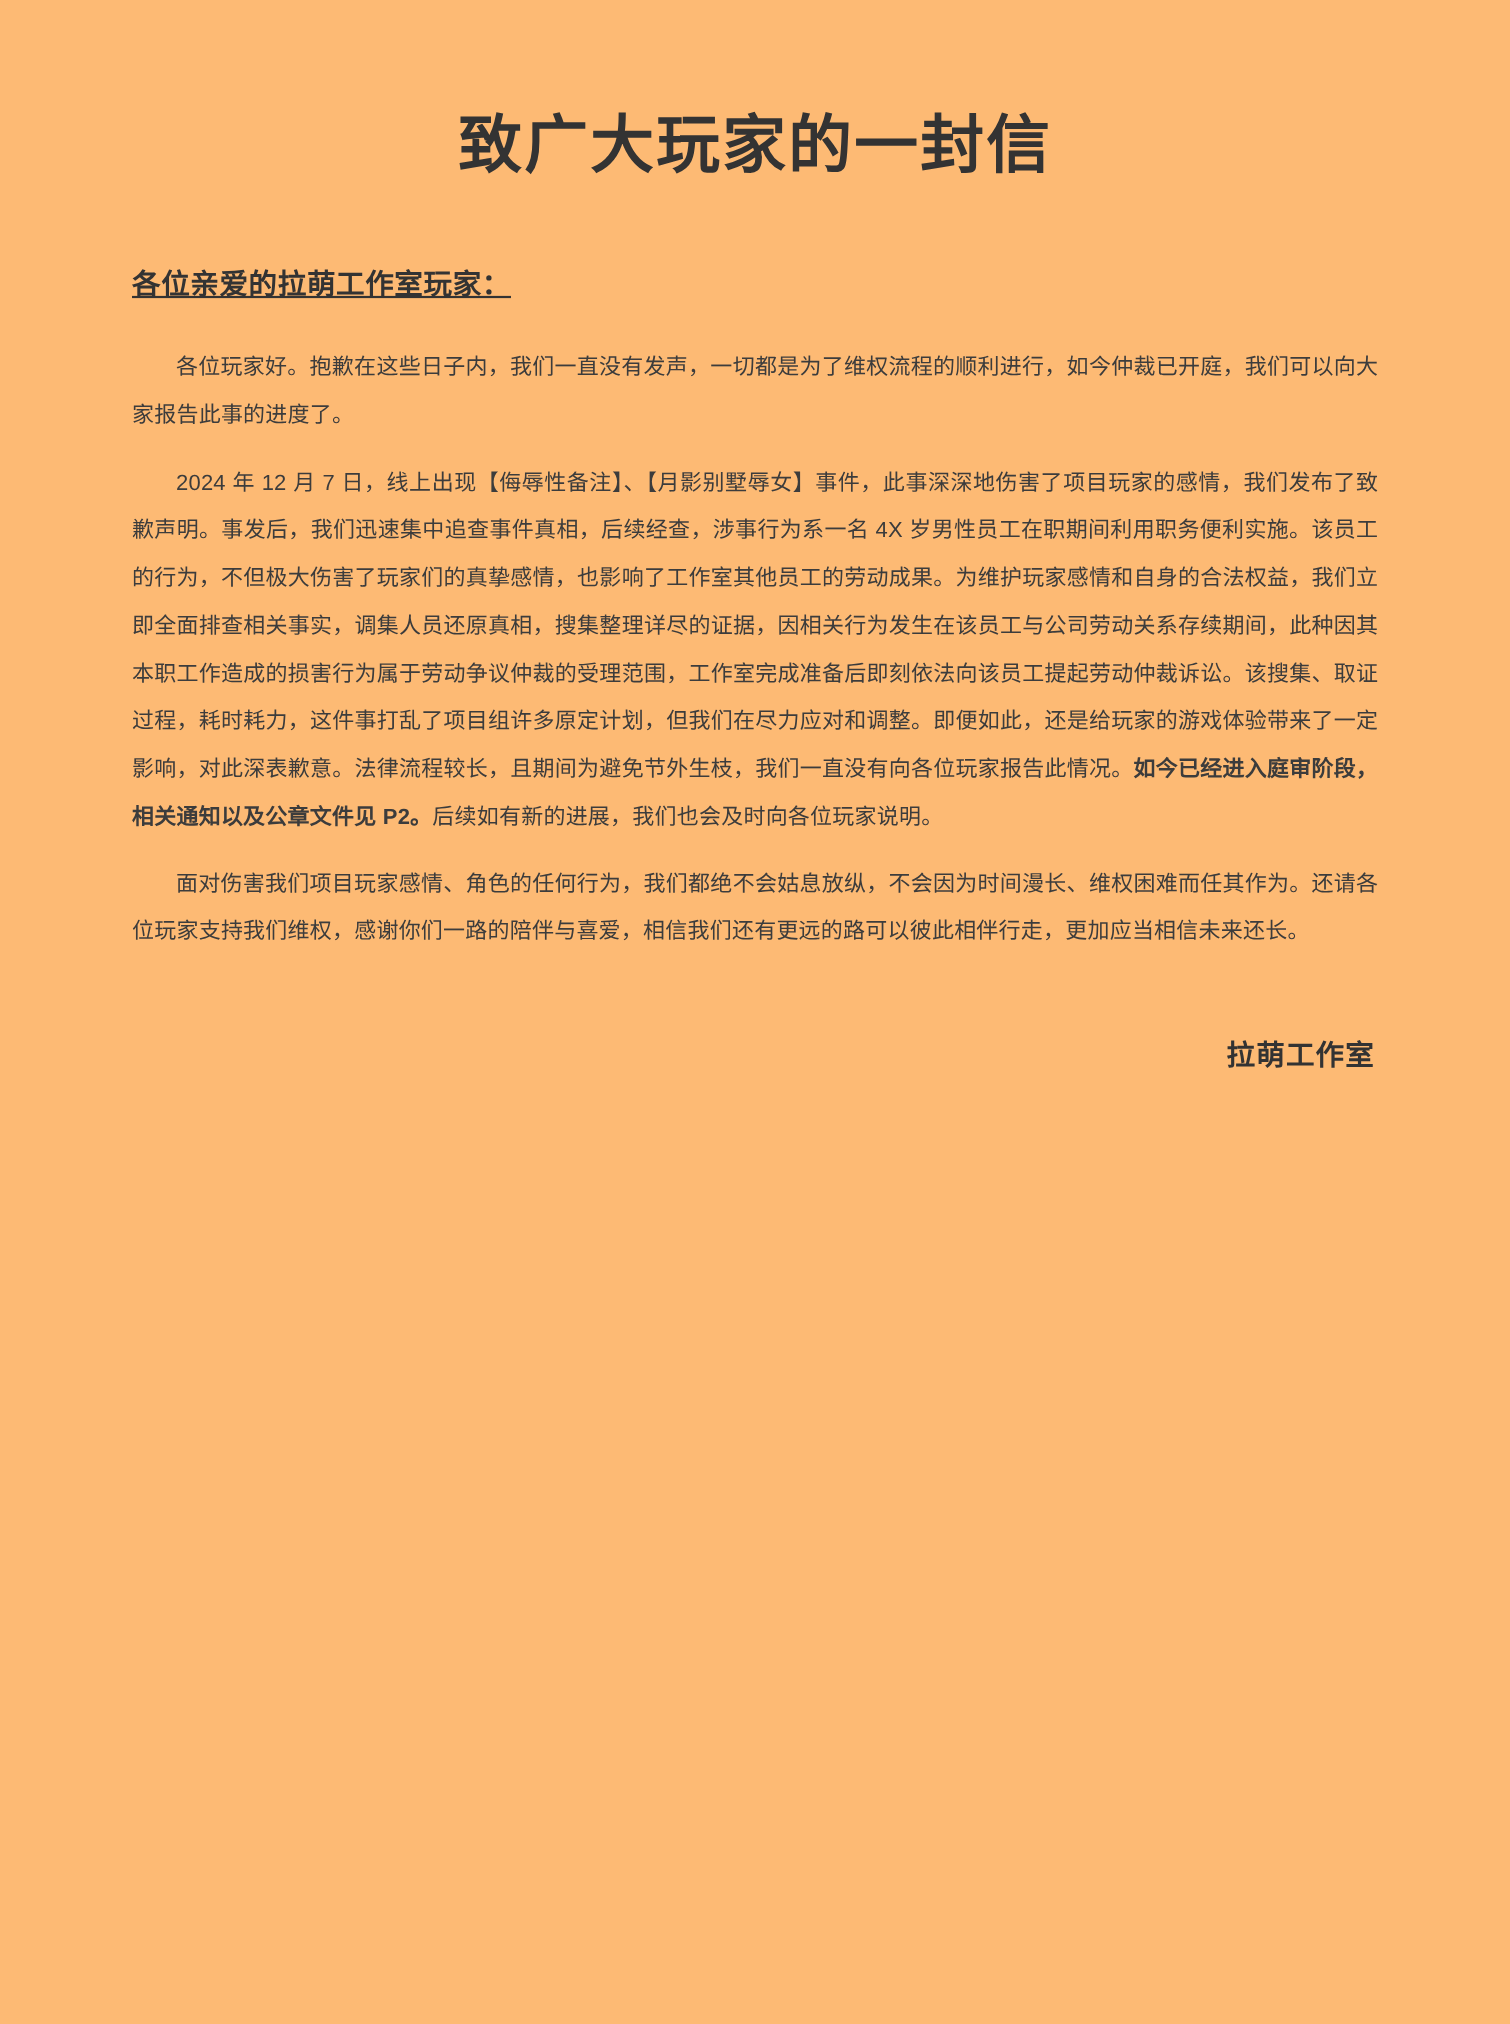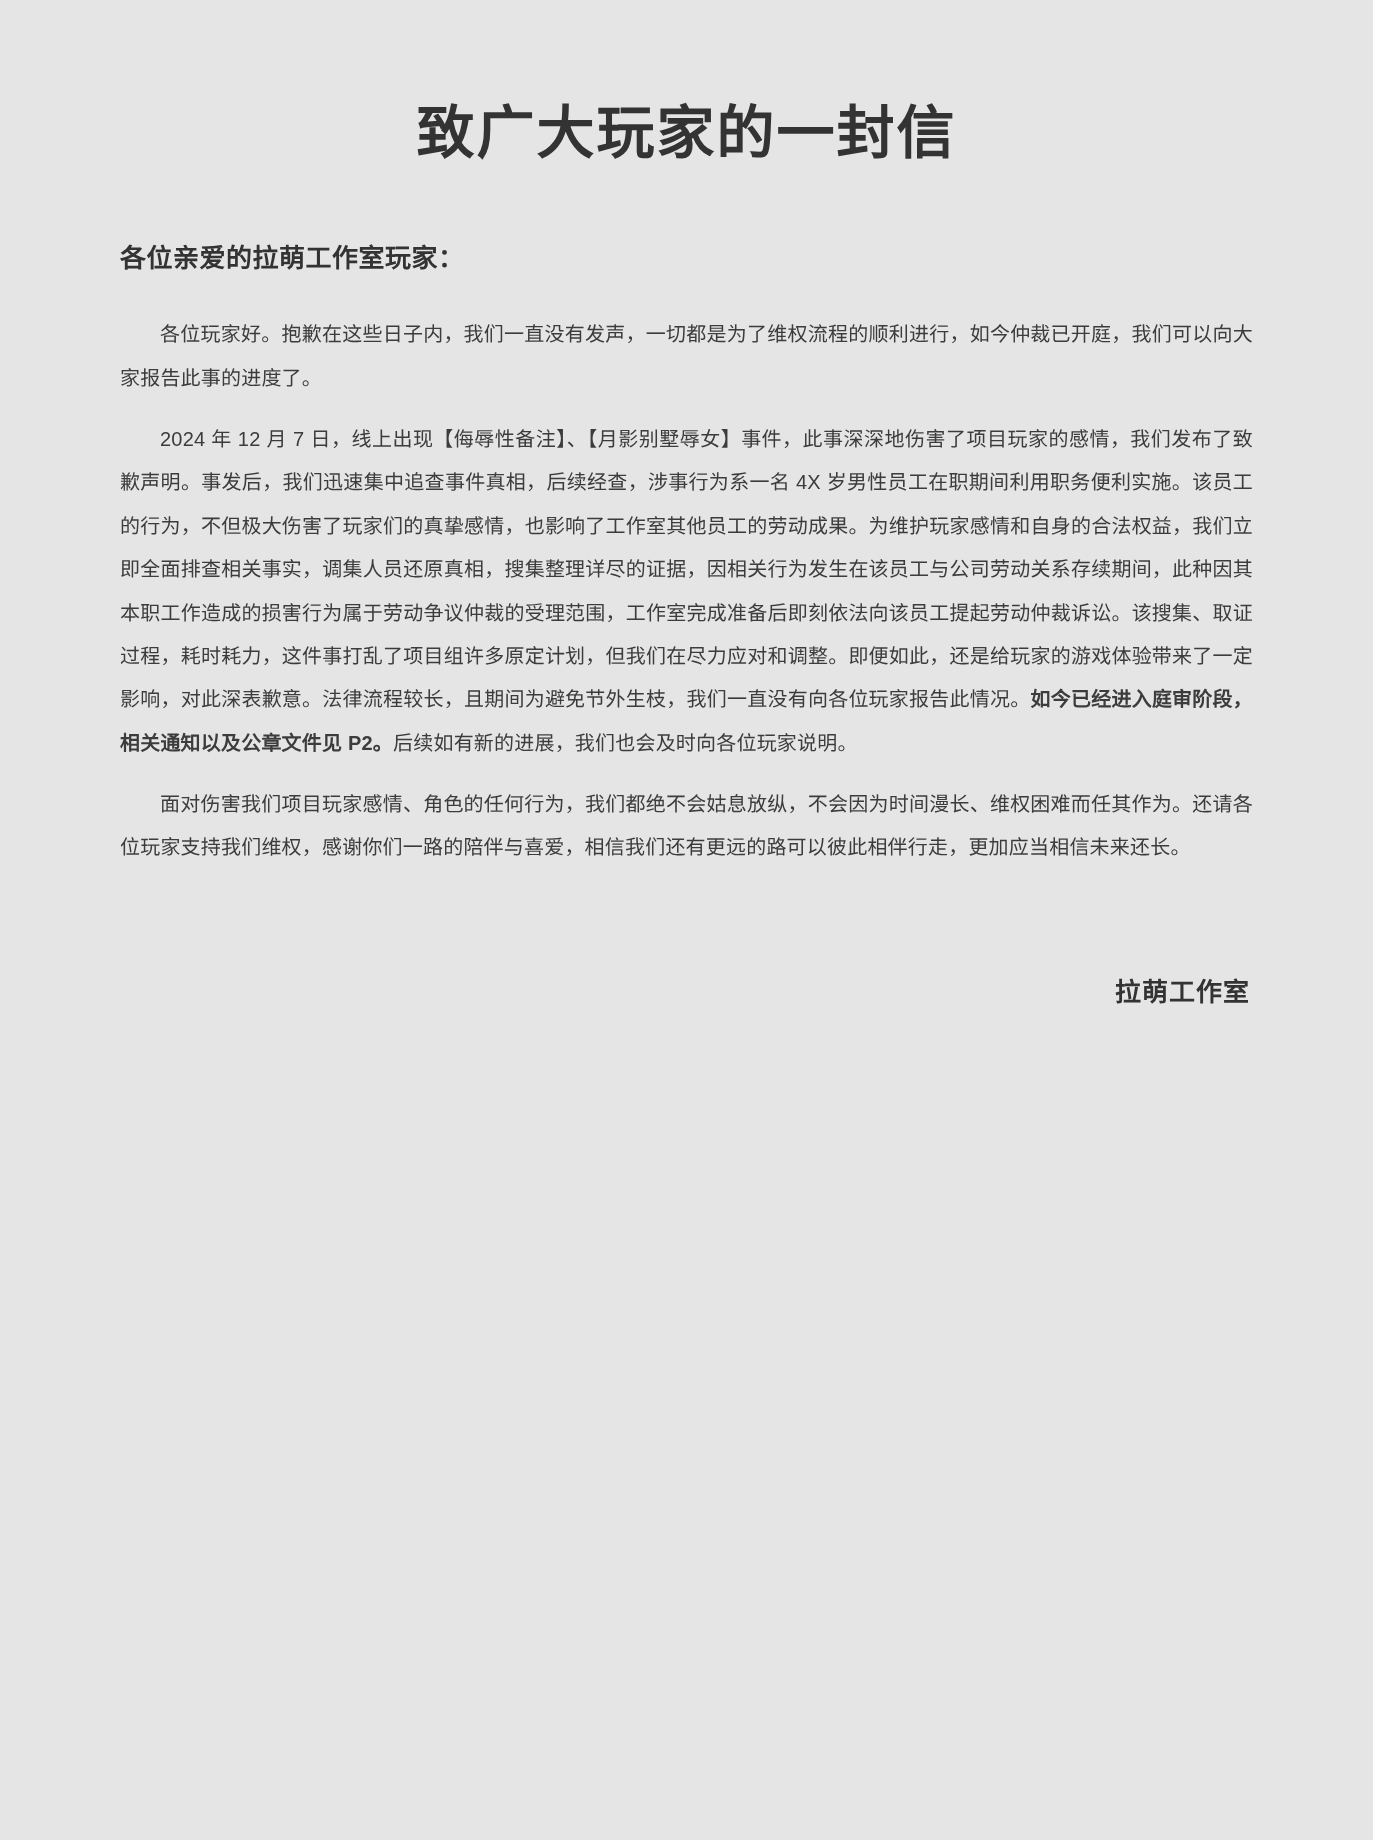--- a/index.html
+++ b/index.html
@@ -11,21 +11,21 @@
     width: 1373px;
     height: 1840px;
     font-family: "Liberation Sans", "DejaVu Sans", sans-serif;
     color: #3a3a3a;
     -webkit-font-smoothing: antialiased;
   }
   .page {
     box-sizing: border-box;
     width: 1373px;
     height: 1840px;
-    background: #e5e5e5;
+    background: #fdba74;
     padding: 0;
     position: relative;
     overflow: hidden;
   }
   .doc-title {
     text-align: center;
     font-size: 58px;
     font-weight: bold;
     letter-spacing: 2px;
     color: #333333;
@@ -39,34 +39,35 @@
     padding: 0 120px 0 120px;
     margin-top: 70px;
   }
   .salutation {
     font-size: 26px;
     font-weight: bold;
     color: #333333;
     letter-spacing: 0.5px;
     margin: 0 0 34px 0;
     line-height: 1.6;
+    text-decoration: underline;
   }
   .para {
     font-size: 20px;
     color: #3c3c3c;
     line-height: 2.17;
     text-align: justify;
     text-justify: inter-ideograph;
     margin: 0 0 18px 0;
     text-indent: 2em;
     letter-spacing: 0.2px;
     word-break: break-all;
   }
   .signature {
-    margin-top: 101px;
+    margin-top: 68px;
     padding-right: 123px;
     text-align: right;
     font-size: 26px;
     font-weight: bold;
     color: #333333;
     letter-spacing: 1px;
   }
   .spacer-bottom {
     height: 1px;
   }

